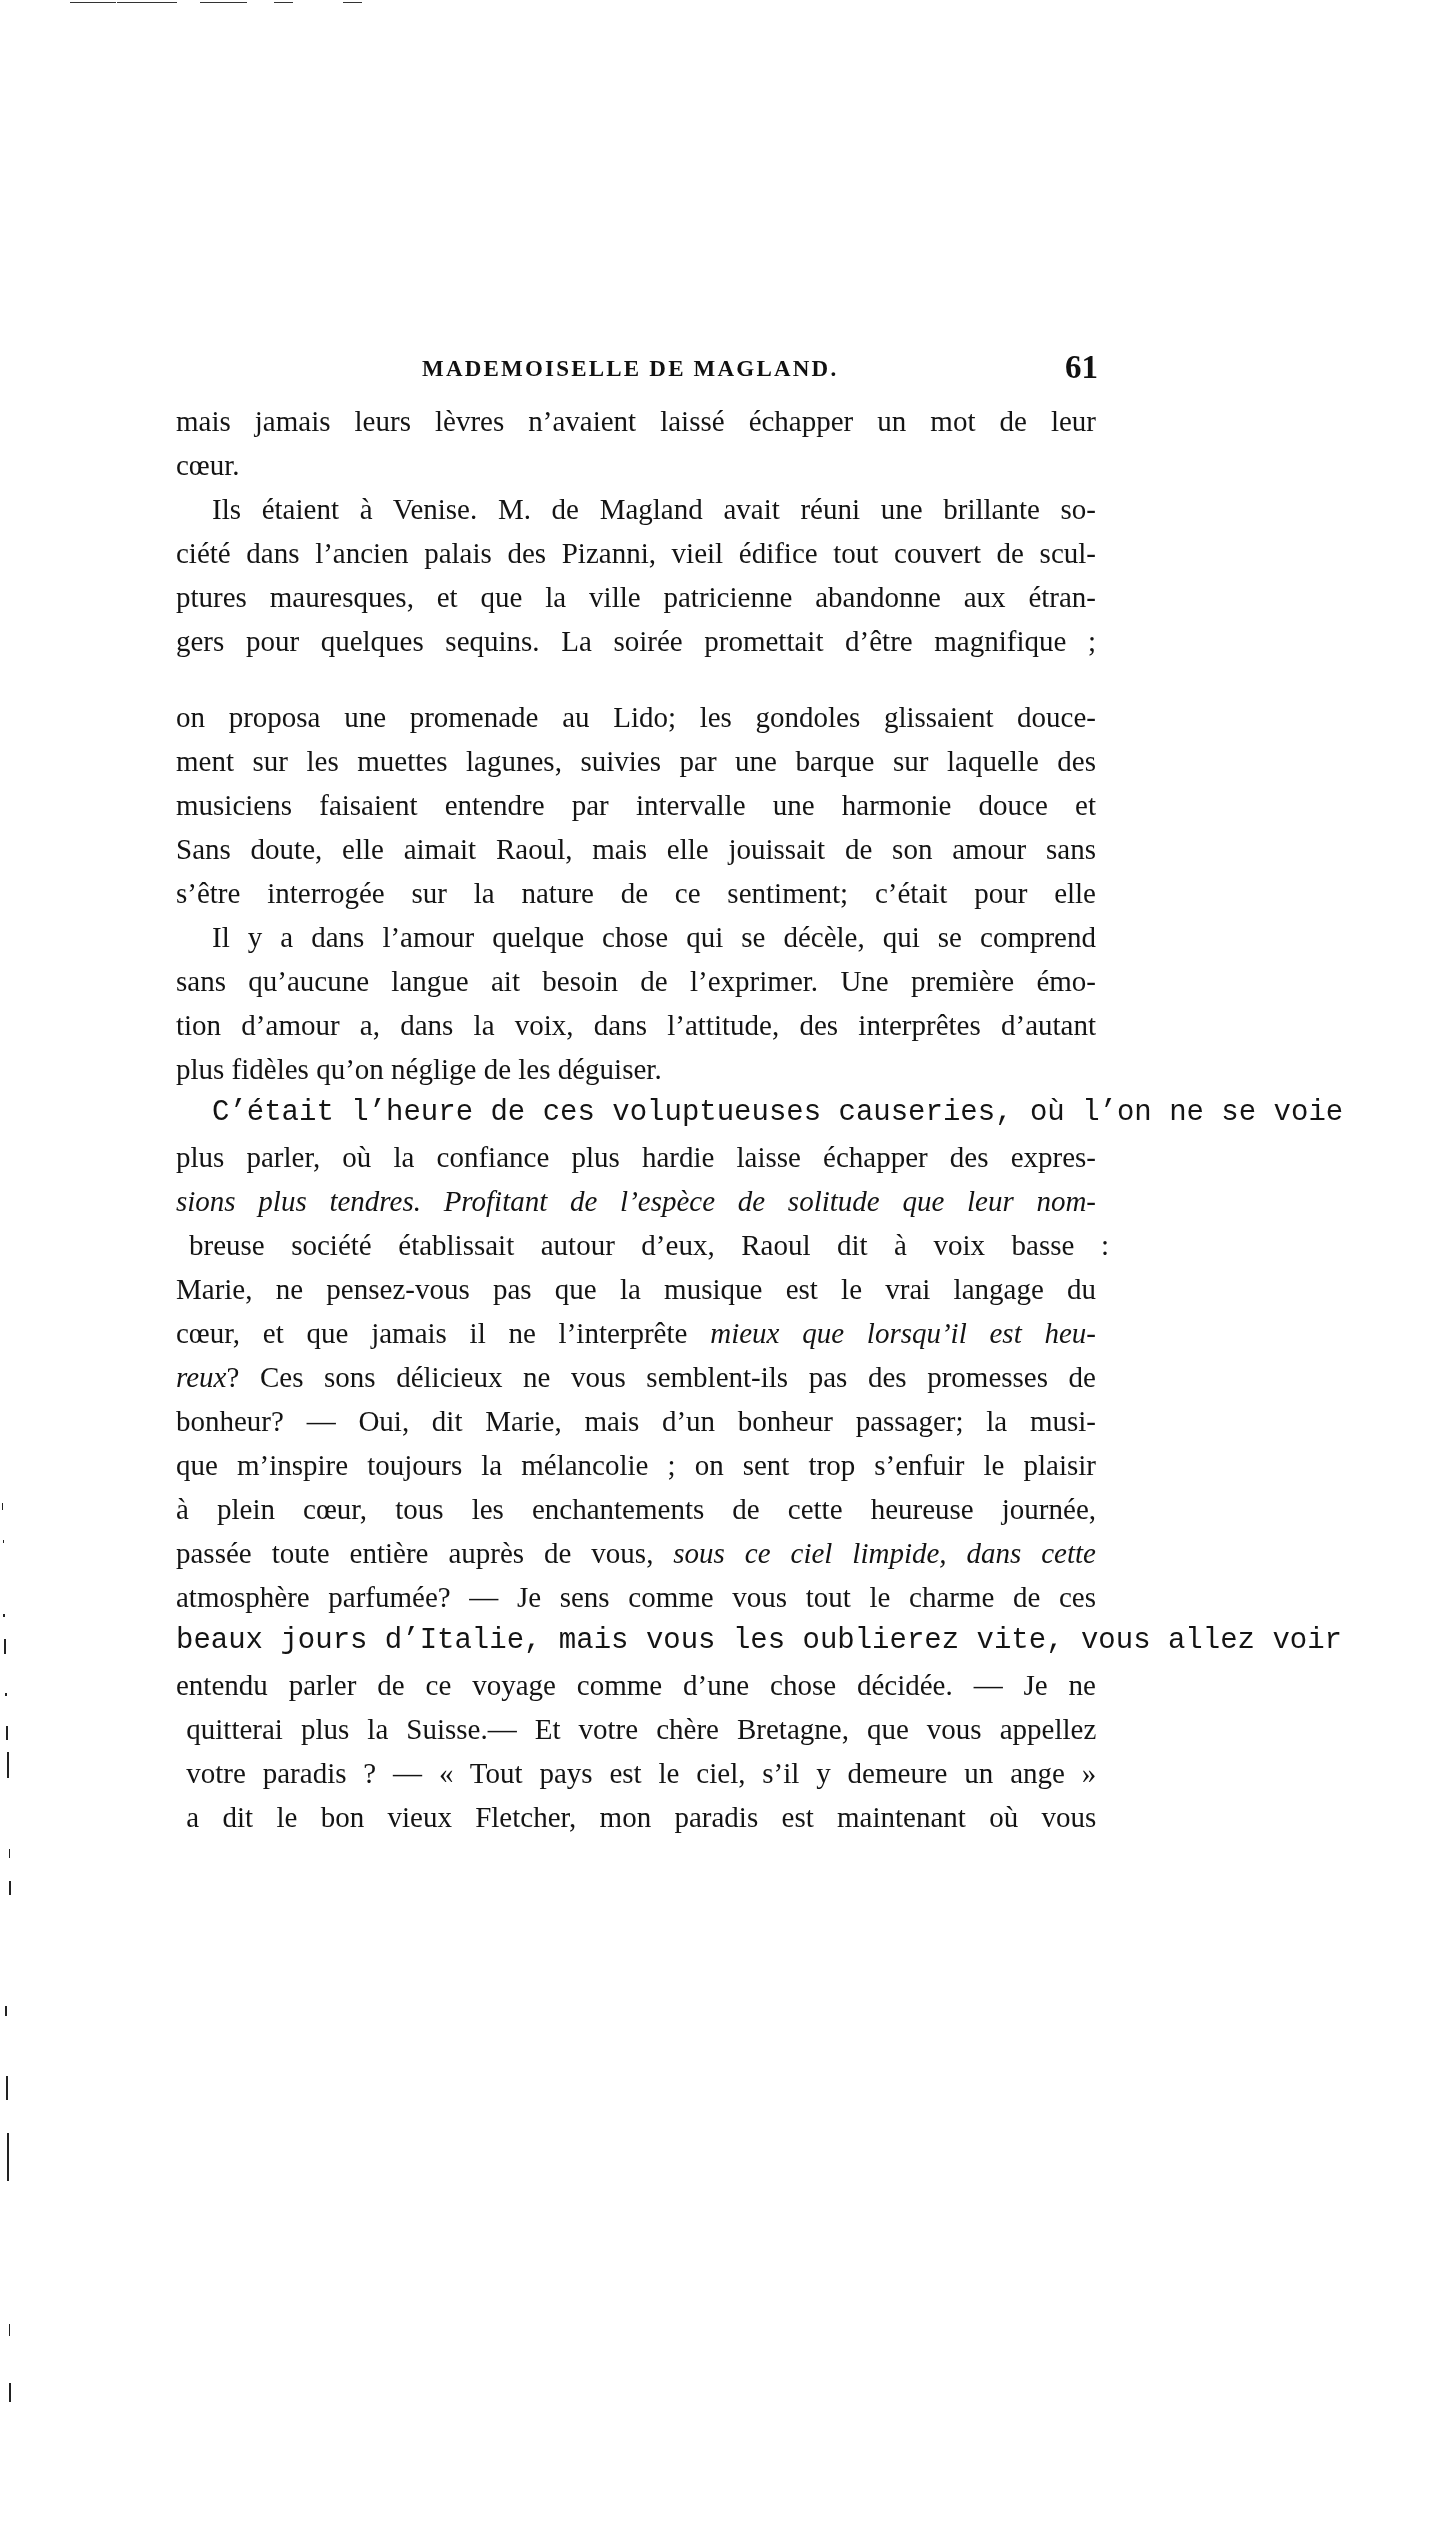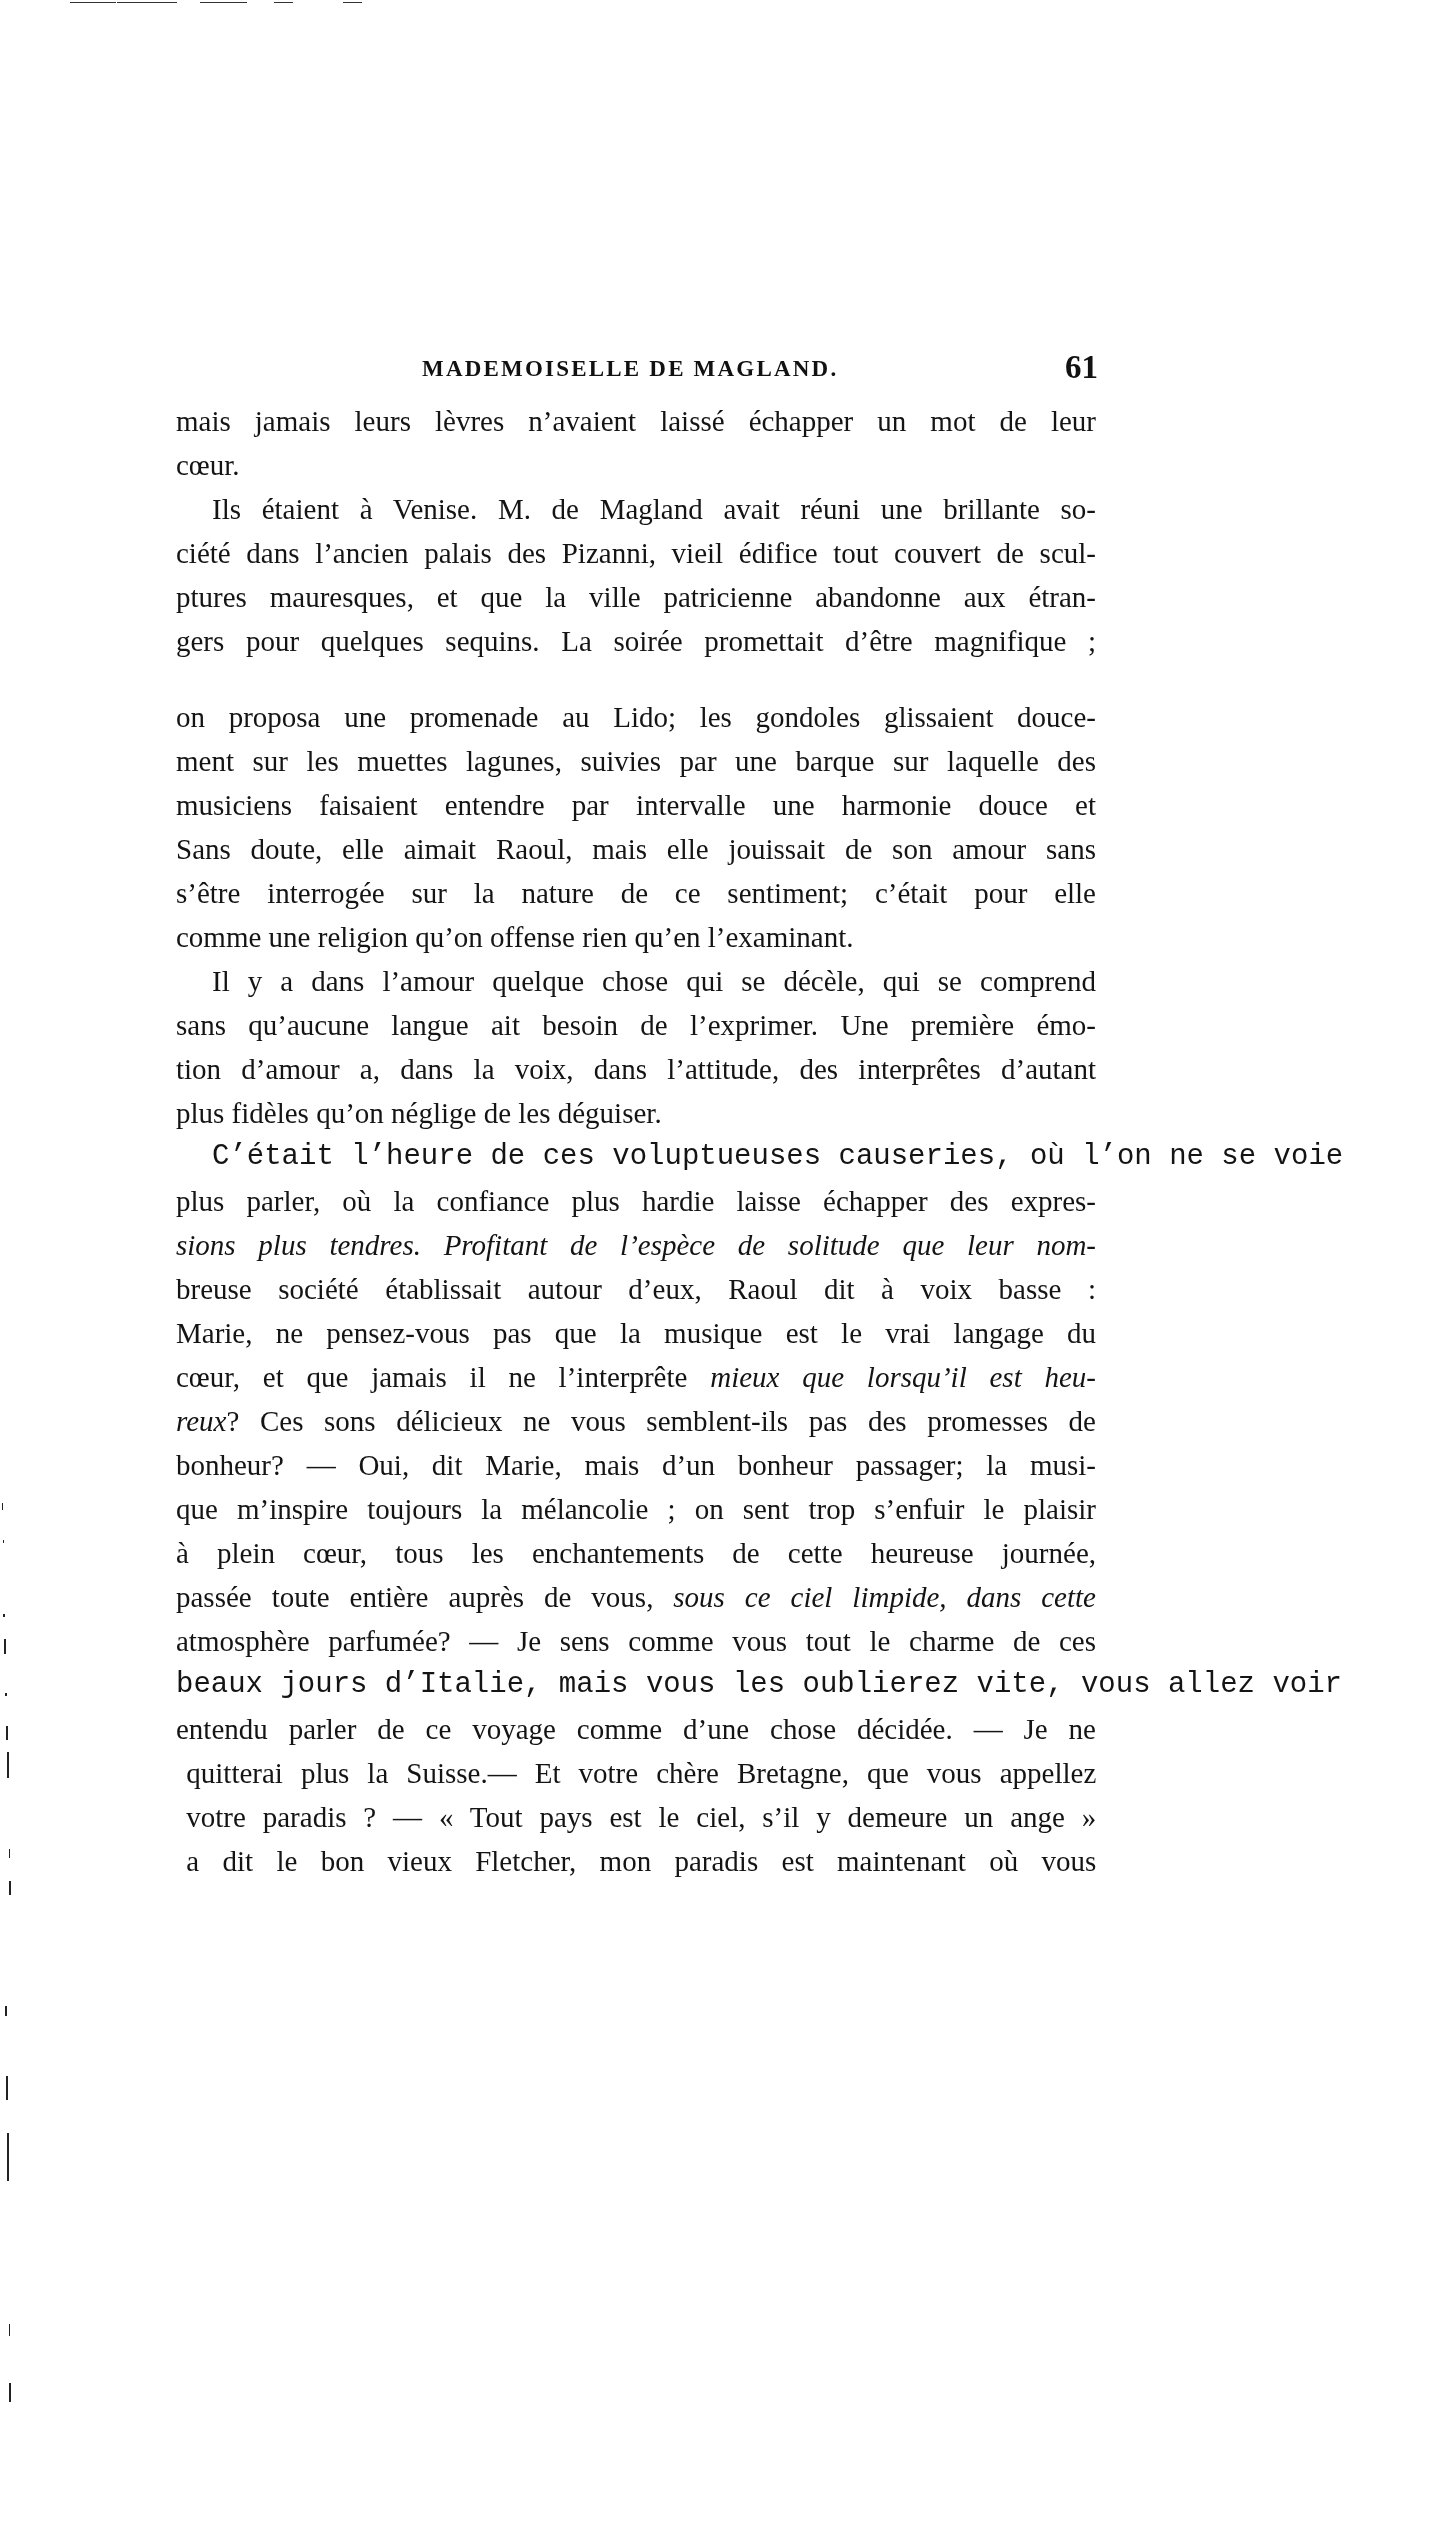--- a/index.html
+++ b/index.html
@@ -65,29 +65,28 @@
       <span class="line last" style="display: block;">cœur.</span>
       <span class="line indent" style="display: block; width: 884px;">Ils étaient à Venise. M. de Magland avait réuni une brillante so-</span>
       <span class="line" style="display: block; width: 920px;">ciété dans l’ancien palais des Pizanni, vieil édifice tout couvert de scul-</span>
       <span class="line" style="display: block; width: 920px;">ptures mauresques, et que la ville patricienne abandonne aux étran-</span>
       <span class="line" style="display: block; width: 920px;">gers pour quelques sequins. La soirée promettait d’être magnifique ;</span>
       <span class="line" style="display: block; width: 920px; margin-top: 32px;">on proposa une promenade au Lido; les gondoles glissaient douce-</span>
       <span class="line" style="display: block; width: 920px;">ment sur les muettes lagunes, suivies par une barque sur laquelle des</span>
       <span class="line" style="display: block; width: 920px;">musiciens faisaient entendre par intervalle une harmonie douce et</span>
       <span class="line" style="display: block; width: 920px;">Sans doute, elle aimait Raoul, mais elle jouissait de son amour sans</span>
       <span class="line" style="display: block; width: 920px;">s’être interrogée sur la nature de ce sentiment; c’était pour elle</span>
-      <span class="line last" style="display: block;">comme une religion qu’on offense rien qu’en l’examinant.</span>
       <span class="line indent" style="display: block; width: 884px;">Il y a dans l’amour quelque chose qui se décèle, qui se comprend</span>
       <span class="line" style="display: block; width: 920px;">sans qu’aucune langue ait besoin de l’exprimer. Une première émo-</span>
       <span class="line" style="display: block; width: 920px;">tion d’amour a, dans la voix, dans l’attitude, des interprêtes d’autant</span>
       <span class="line last" style="display: block;">plus fidèles qu’on néglige de les déguiser.</span>
       <span class="line indent" style="display: block; width: 884px; font-family: Liberation Mono, monospace;">C’était l’heure de ces voluptueuses causeries, où l’on ne se voie</span>
       <span class="line" style="display: block; width: 920px;">plus parler, où la confiance plus hardie laisse échapper des expres-</span>
       <span class="line" style="display: block; width: 920px; font-style: italic;">sions plus tendres. Profitant de l’espèce de solitude que leur nom-</span>
-      <span class="line" style="display: block; width: 920px;">breuse société établissait autour d’eux, Raoul dit à voix basse :</span>
+      <span class="line" style="display: block; width: 920px; margin-left: 13px;">breuse société établissait autour d’eux, Raoul dit à voix basse :</span>
       <span class="line" style="display: block; width: 920px;">Marie, ne pensez-vous pas que la musique est le vrai langage du</span>
       <span class="line" style="display: block; width: 920px;">cœur, et que jamais il ne l’interprête <span class="it">mieux que lorsqu’il est heu-</span></span>
       <span class="line" style="display: block; width: 920px;"><span class="it">reux</span>? Ces sons délicieux ne vous semblent-ils pas des promesses de</span>
       <span class="line" style="display: block; width: 920px;">bonheur? — Oui, dit Marie, mais d’un bonheur passager; la musi-</span>
       <span class="line" style="display: block; width: 920px;">que m’inspire toujours la mélancolie ; on sent trop s’enfuir le plaisir</span>
       <span class="line" style="display: block; width: 920px;">à plein cœur, tous les enchantements de cette heureuse journée,</span>
       <span class="line" style="display: block; width: 920px;">passée toute entière auprès de vous, <span class="it">sous ce ciel limpide, dans cette</span></span>
       <span class="line" style="display: block; width: 920px;">atmosphère parfumée? — Je sens comme vous tout le charme de ces</span>
       <span class="line" style="display: block; width: 920px; font-family: Liberation Mono, monospace;">beaux jours d’Italie, mais vous les oublierez vite, vous allez voir</span>
       <span class="line" style="display: block; width: 920px;">entendu parler de ce voyage comme d’une chose décidée. — Je ne</span>

